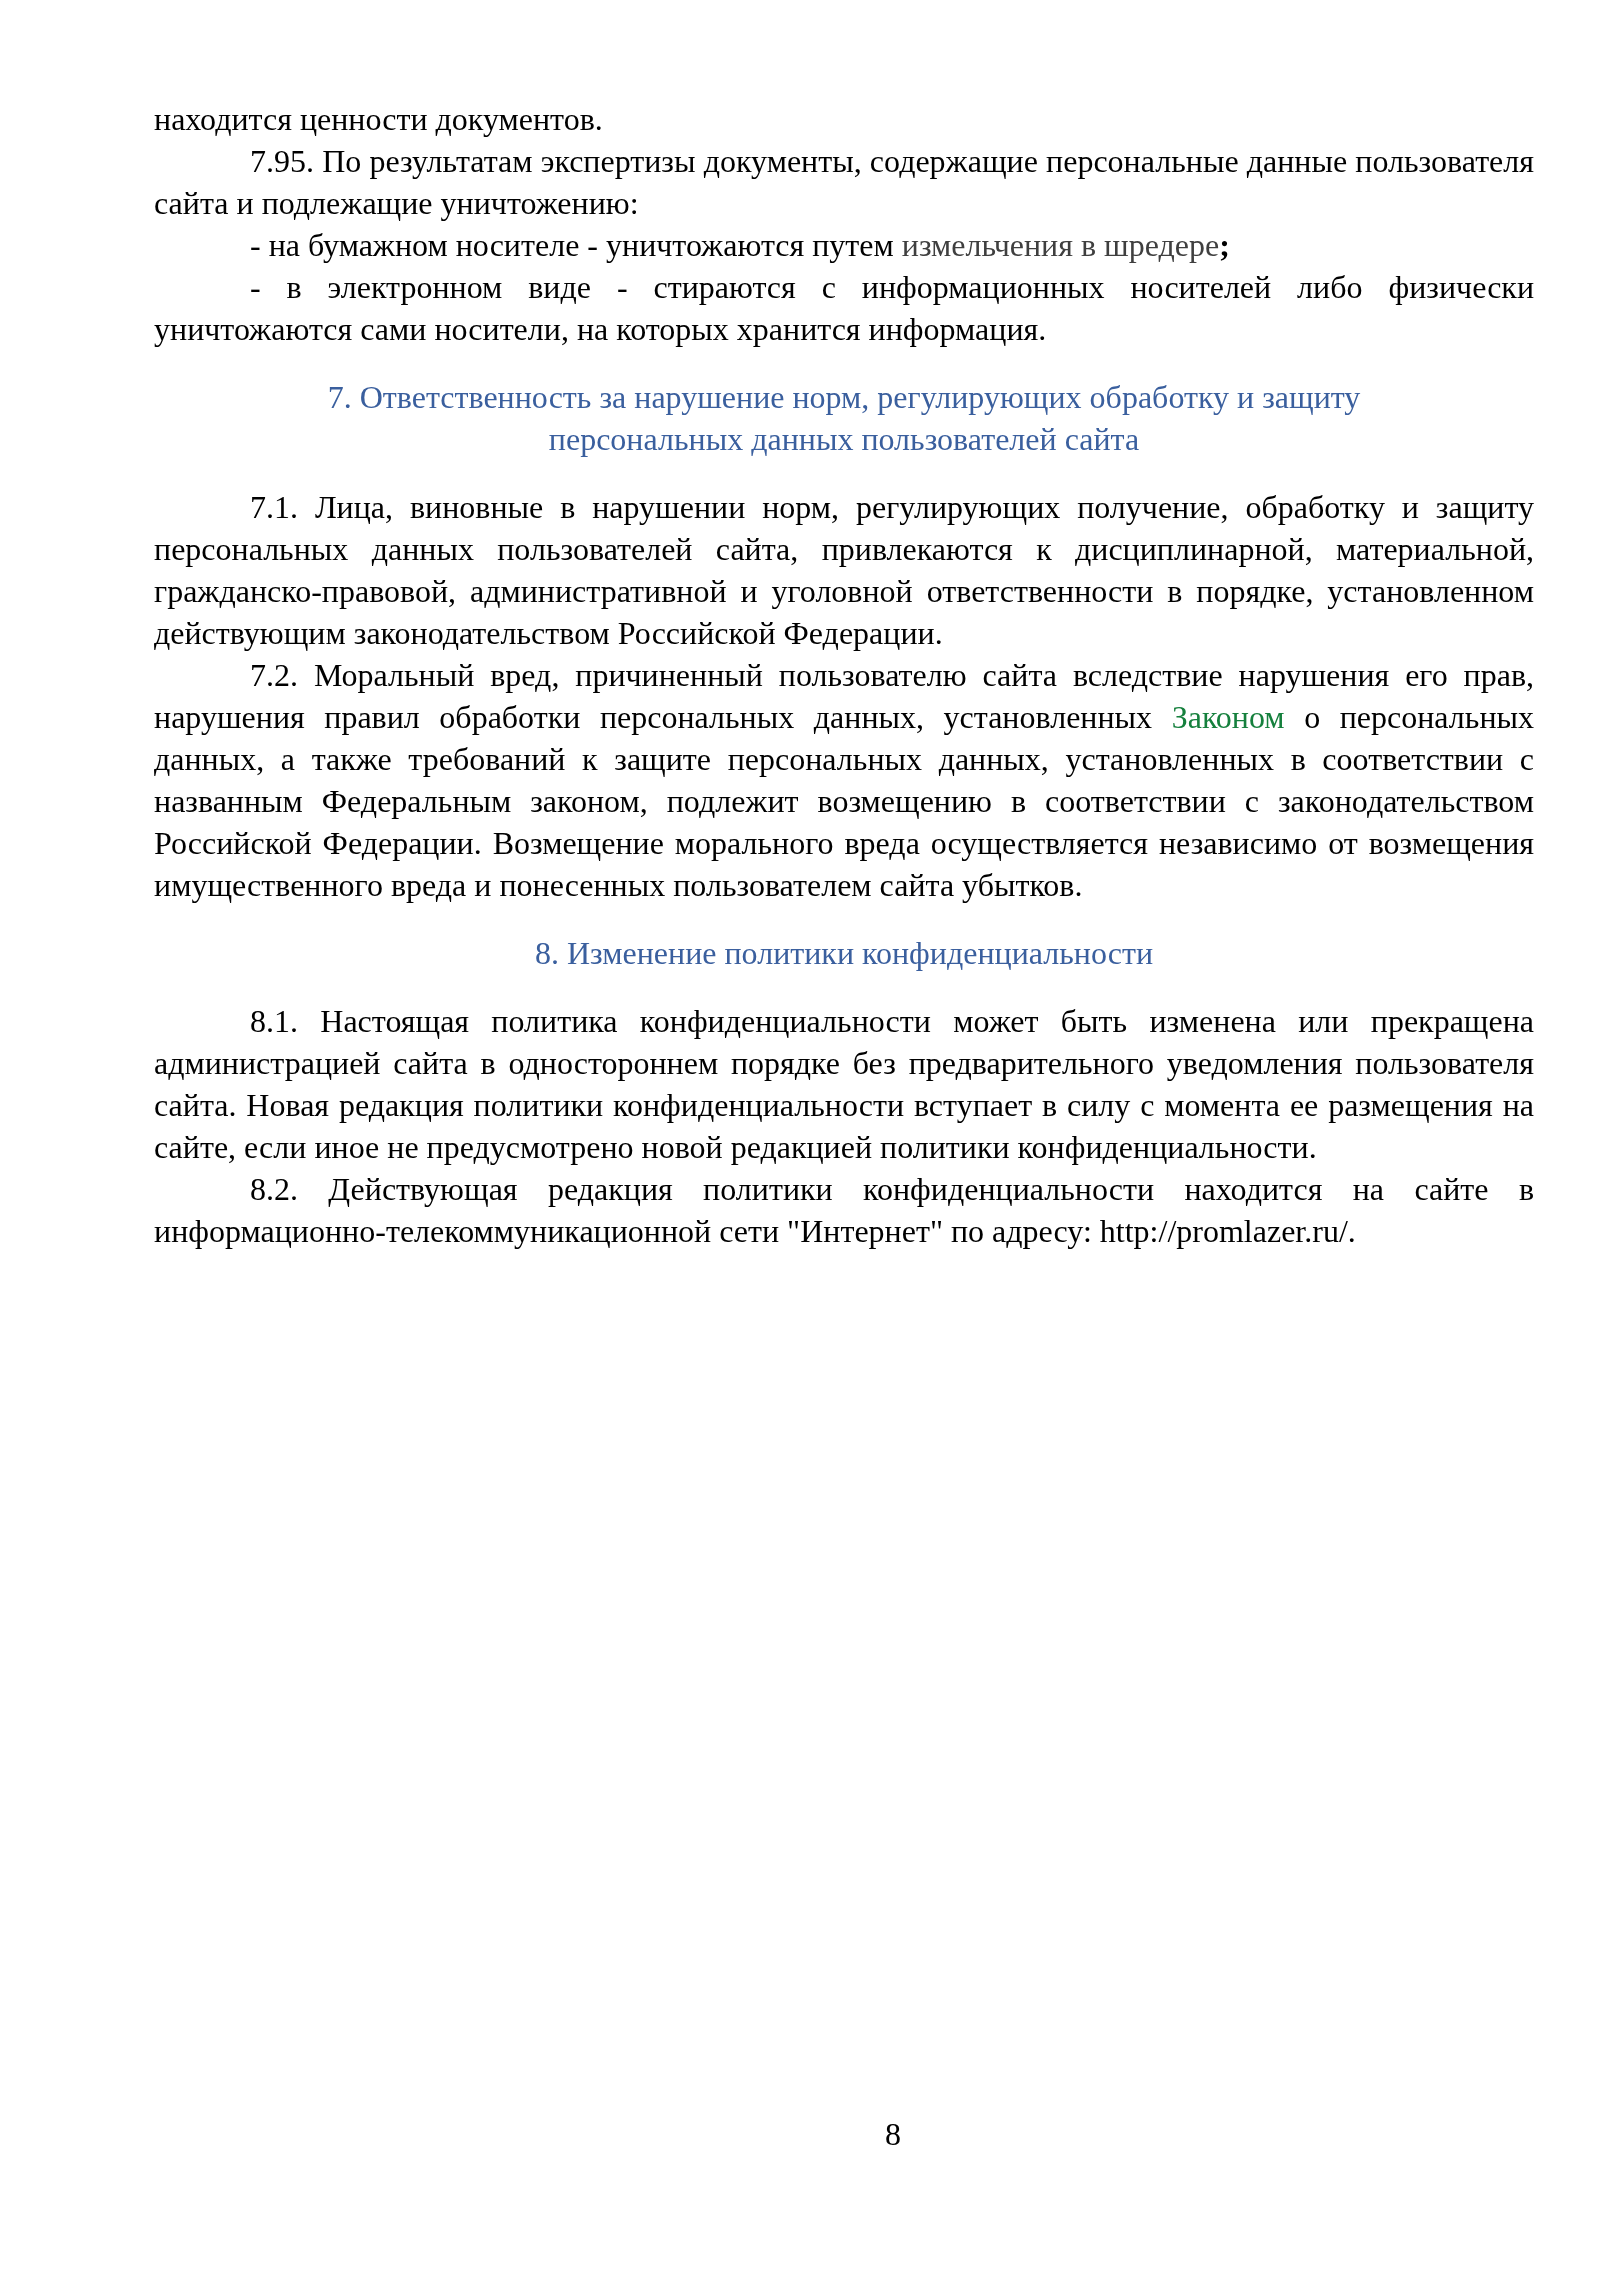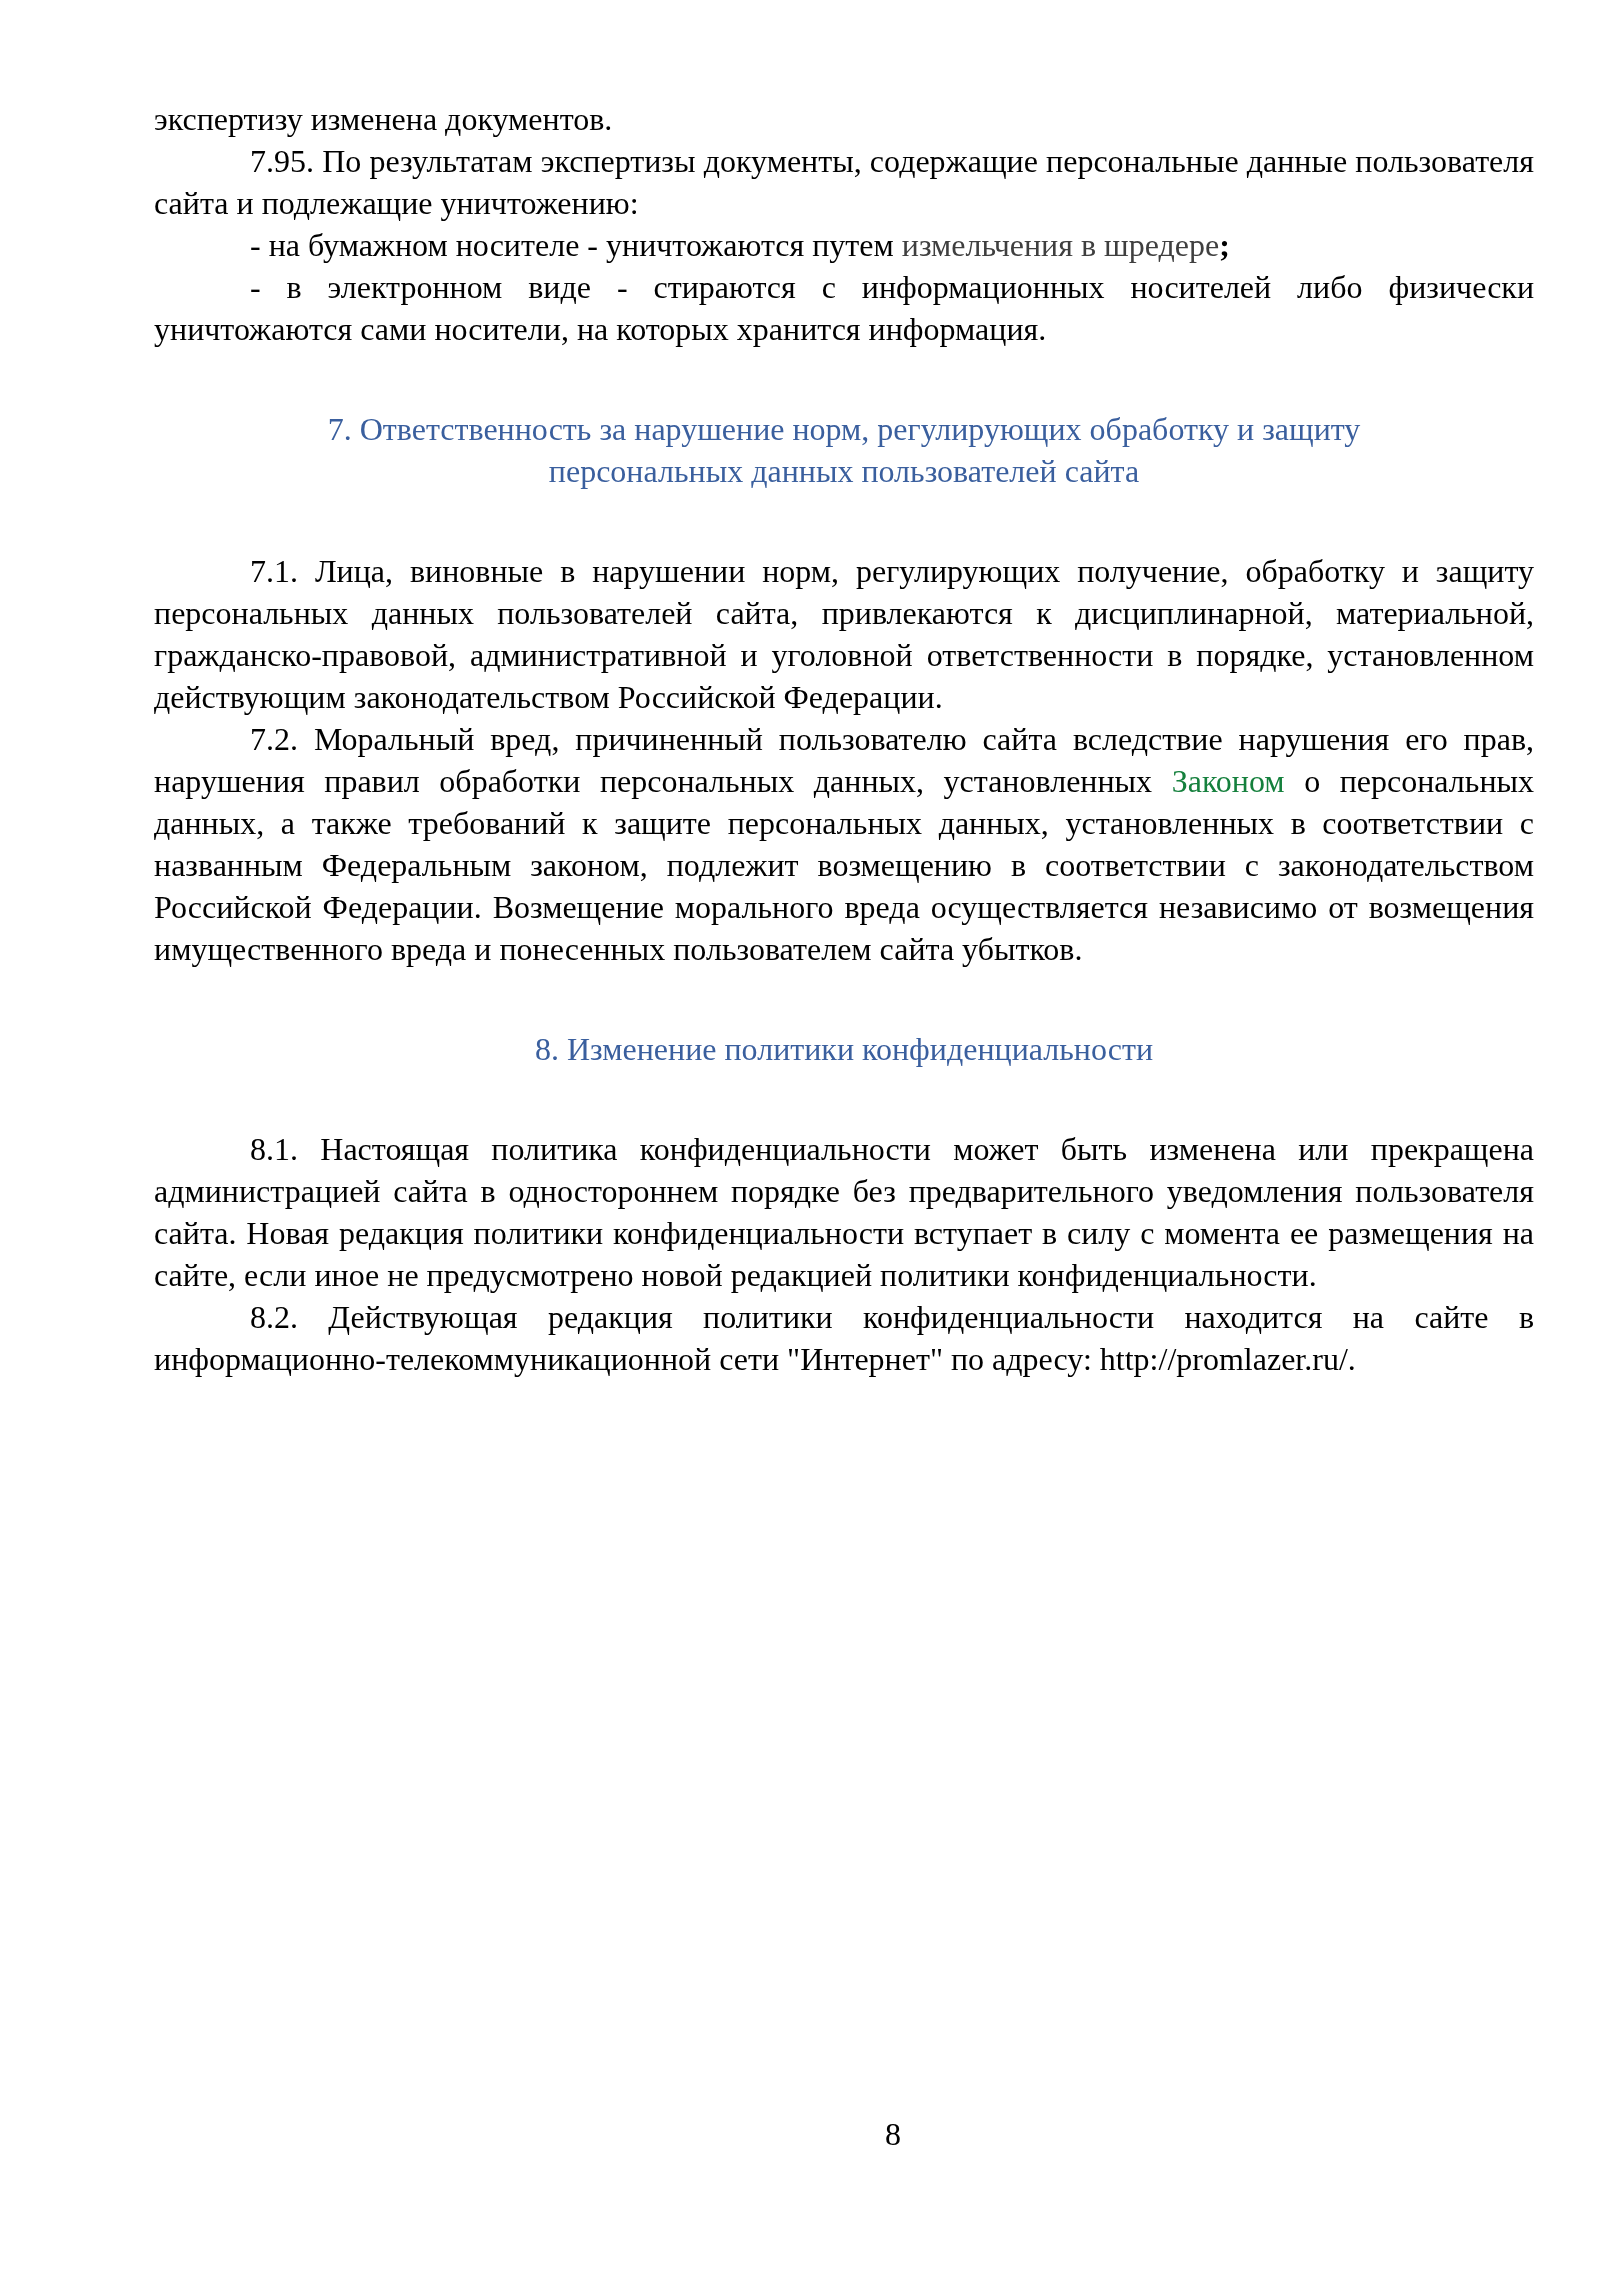--- a/index.html
+++ b/index.html
@@ -26,21 +26,21 @@
   }
   .content p {
     margin: 0;
     text-indent: 96px;
     text-align: justify;
   }
   .content p.noindent {
     text-indent: 0;
   }
   .content h2 {
-    margin: 58px 0;
+    margin: 26px 0;
     padding: 0;
     font-size: 32px;
     line-height: 42px;
     font-weight: normal;
     text-align: center;
     text-indent: 0;
     color: #3A5F9E;
   }
   .muted {
     color: #3F3F3F;
@@ -62,21 +62,21 @@
     line-height: 42px;
     color: #000000;
   }
 </style>
 </head>
 <body>
 
 <div class="page">
   <div class="content">
 
-    <p class="noindent">экспертизу изменена документов.</p>
+    <p class="noindent">находится ценности документов.</p>
 
     <p>7.95. По результатам экспертизы документы, содержащие персональные данные пользователя сайта и подлежащие уничтожению:</p>
 
     <p><span>- на бумажном носителе - уничтожаются путем </span><span class="muted">измельчения в шредере</span><span class="bold">;</span></p>
 
     <p>- в электронном виде - стираются с информационных носителей либо физически уничтожаются сами носители, на которых хранится информация.</p>
 
     <h2><span>7. Ответственность за нарушение норм, регулирующих обработку и защиту</span><br><span>персональных данных пользователей сайта</span></h2>
 
     <p>7.1. Лица, виновные в нарушении норм, регулирующих получение, обработку и защиту персональных данных пользователей сайта, привлекаются к дисциплинарной, материальной, гражданско-правовой, административной и уголовной ответственности в порядке, установленном действующим законодательством Российской Федерации.</p>

